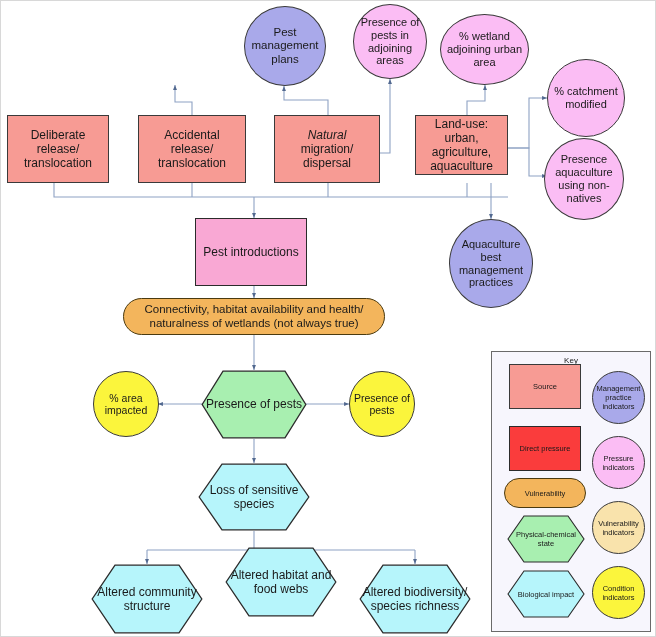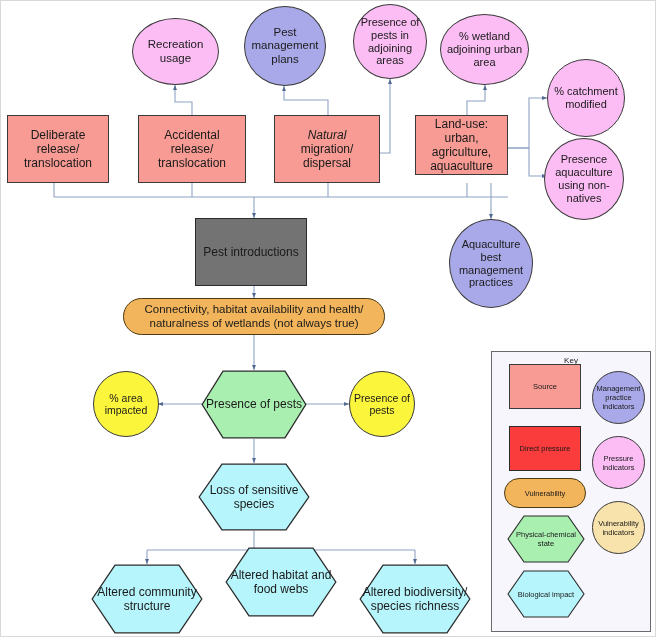--- a/index.html
+++ b/index.html
@@ -26,21 +26,21 @@
     z-index:3;
   }
   .node span{display:block;padding:0 3px;}
 
   
   .rect{
     border:1.4px solid #3a3a3a;
     background:#f79b94;
   }
   .rect.pressure{
-    background:#737373;
+    background:#f9a8d4;
     border:1.4px solid #2b2b2b;
   }
   .vuln{
     background:#f3b55c;
     border:1.4px solid #4a3a10;
     border-radius:999px;
   }
 
   
   .ellipse{
@@ -121,23 +121,20 @@
       <path d="M253,438 L253,462" marker-end="url(#ah)"></path>
 
       <path d="M253,530 L253,549"></path>
       <path d="M146,549 L414,549"></path>
       <path d="M146,549 L146,563" marker-end="url(#ah)"></path>
       <path d="M280,549 L280,563" marker-end="url(#ah)"></path>
       <path d="M414,549 L414,563" marker-end="url(#ah)"></path>
     </g>
   </svg>
 
-  <div class="node ellipse ell-pressure" style="left:131px;top:17px;width:87px;height:67px;font-size:11.5px;">
-    <span>Recreation usage</span>
-  </div>
 
   <div class="node ellipse ell-mgmt" style="left:243px;top:5px;width:82px;height:80px;font-size:11.5px;">
     <span>Pest management plans</span>
   </div>
 
   <div class="node ellipse ell-pressure" style="left:352px;top:3px;width:74px;height:75px;font-size:11px;">
     <span>Presence of pests in adjoining areas</span>
   </div>
 
   <div class="node ellipse ell-pressure" style="left:439px;top:13px;width:89px;height:71px;font-size:11px;">
@@ -266,15 +263,19 @@
     <div class="kitem" style="left:100px;top:84px;width:53px;height:53px;
          background:#fbbdf4;border:1.3px solid #3a3a3a;border-radius:50%;">
       <span>Pressure indicators</span>
     </div>
 
     <div class="kitem" style="left:100px;top:149px;width:53px;height:53px;
          background:#f9e3ac;border:1.3px solid #3a3a3a;border-radius:50%;">
       <span>Vulnerability indicators</span>
     </div>
 
+    <div class="kitem" style="left:100px;top:214px;width:53px;height:53px;
+         background:#fbf53c;border:1.3px solid #3a3a3a;border-radius:50%;">
+      <span>Condition indicators</span>
+    </div>
   </div>
 
 </div>
 
 </body></html>

